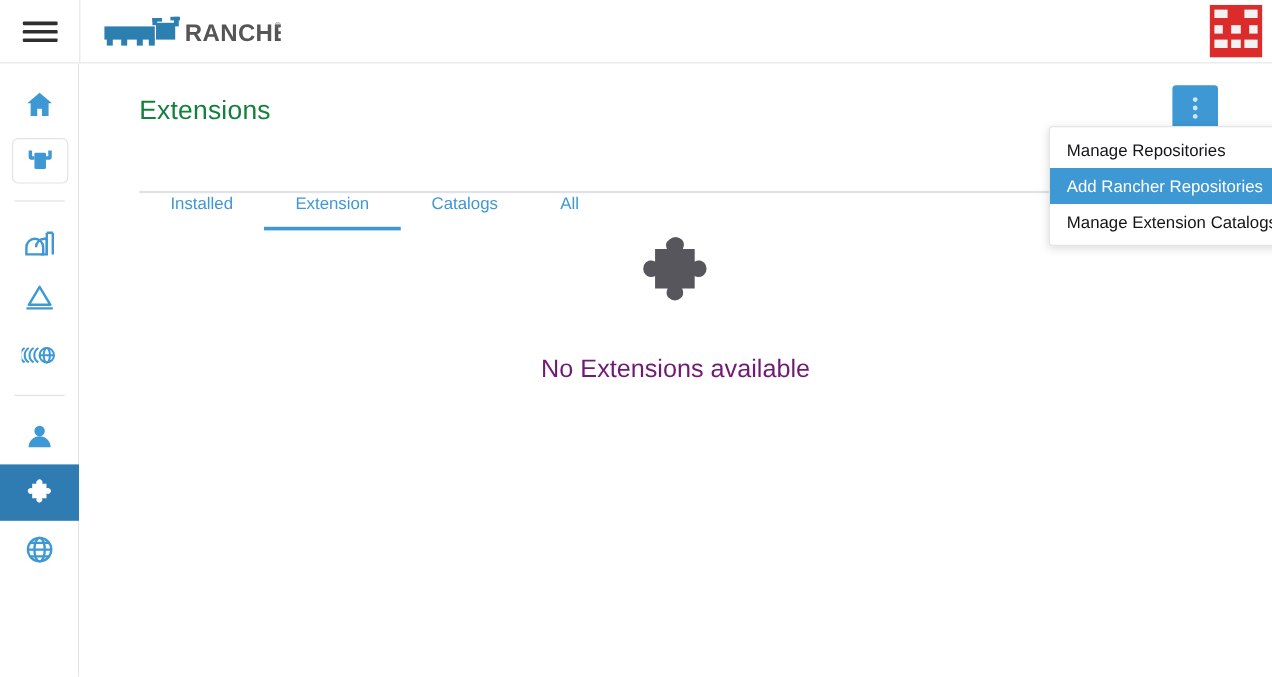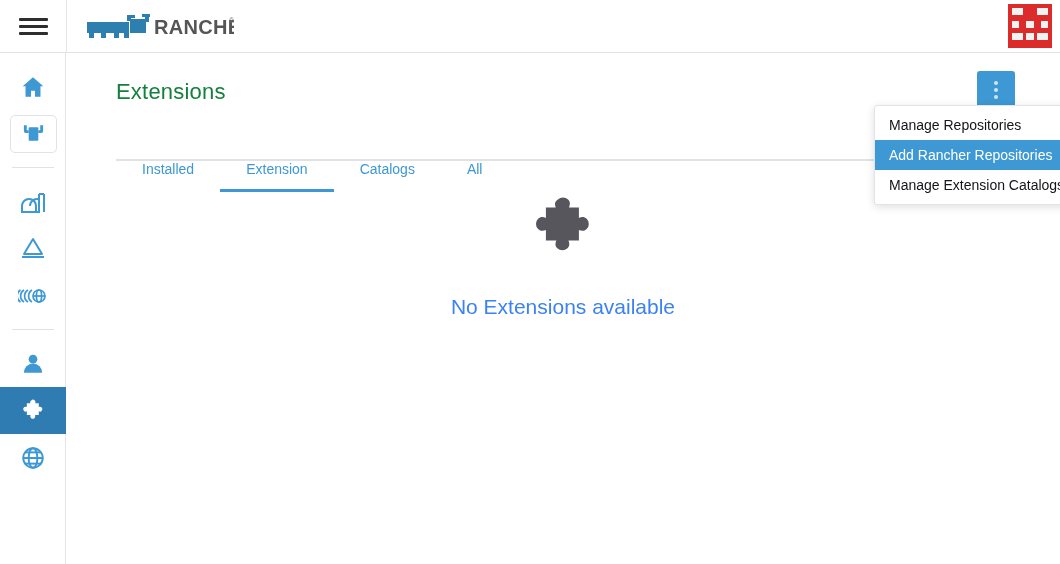--- a/index.html
+++ b/index.html
@@ -133,21 +133,21 @@
   .dd-item.highlight { background: #3d98d3; color: #ffffff; }
 
   
   .empty {
     position: absolute; left: 0; top: 140px;
     width: 994px;
     display: flex; flex-direction: column; align-items: center;
   }
   .empty-icon { margin-bottom: 26px; }
   .empty-text {
-    font-size: 21px; color: #3b82f6; font-weight: 400;
+    font-size: 21px; color: #701a75; font-weight: 400;
   }
 </style>
 </head>
 <body>
 
 <div id="app">
 
   <div class="header">
 
     <div class="hamburger">

